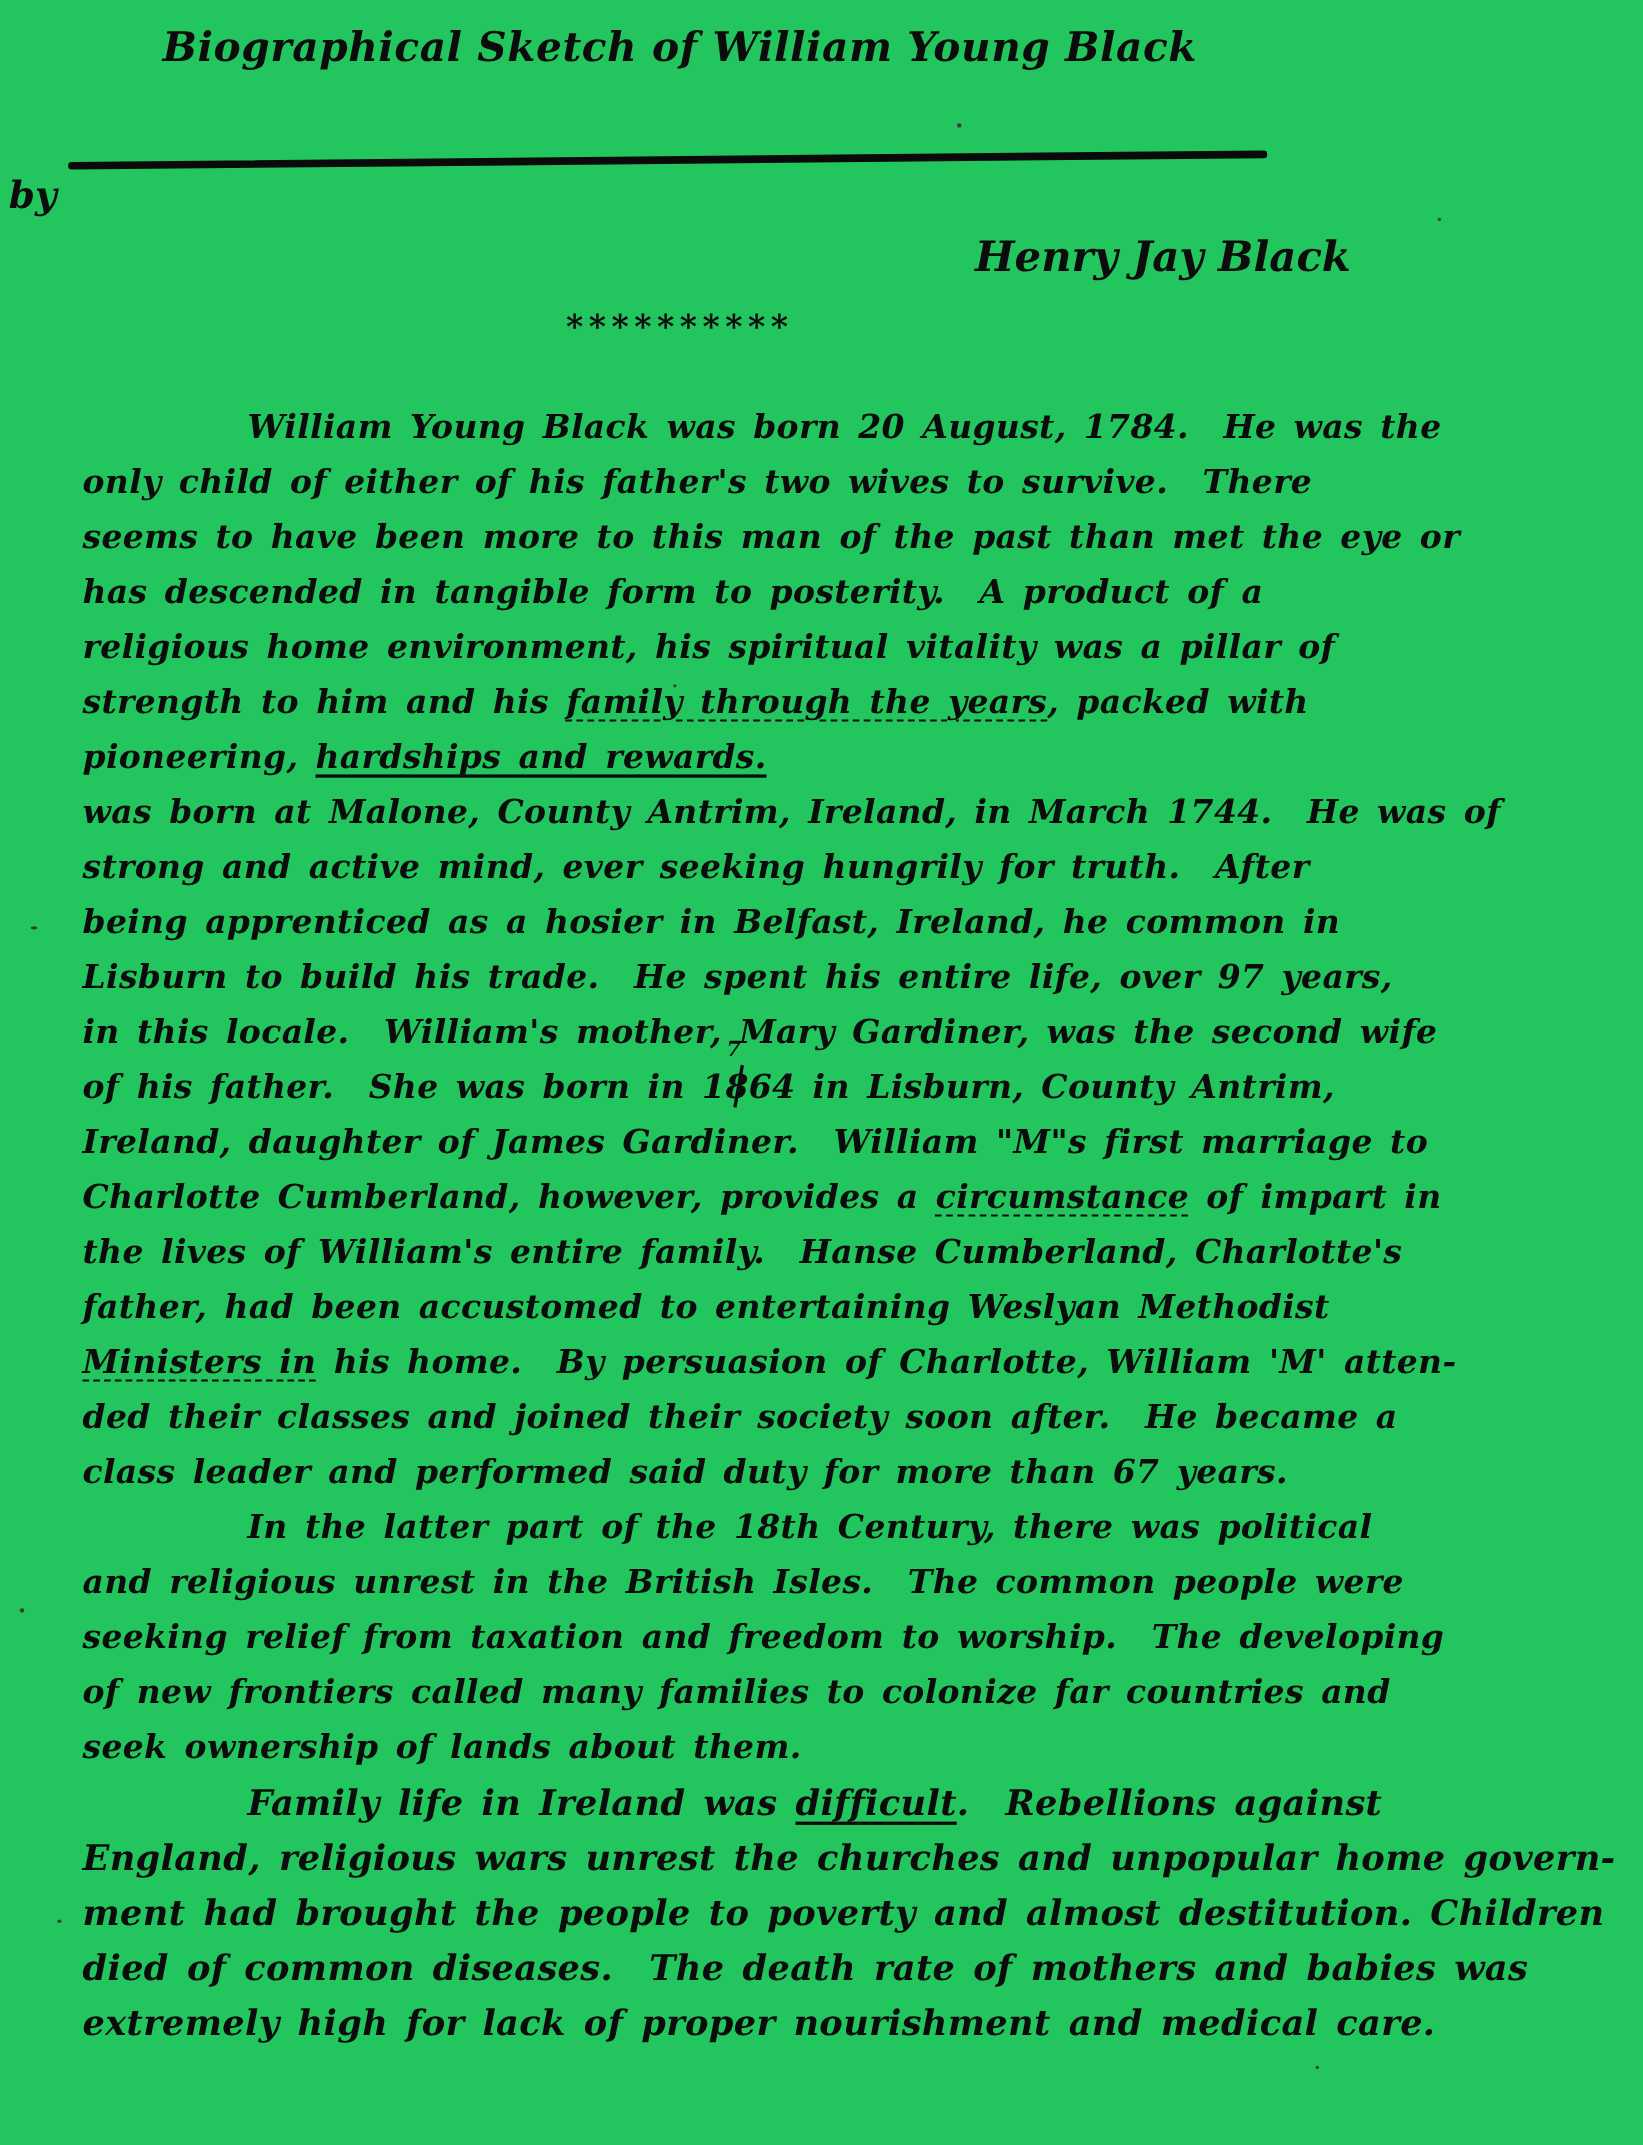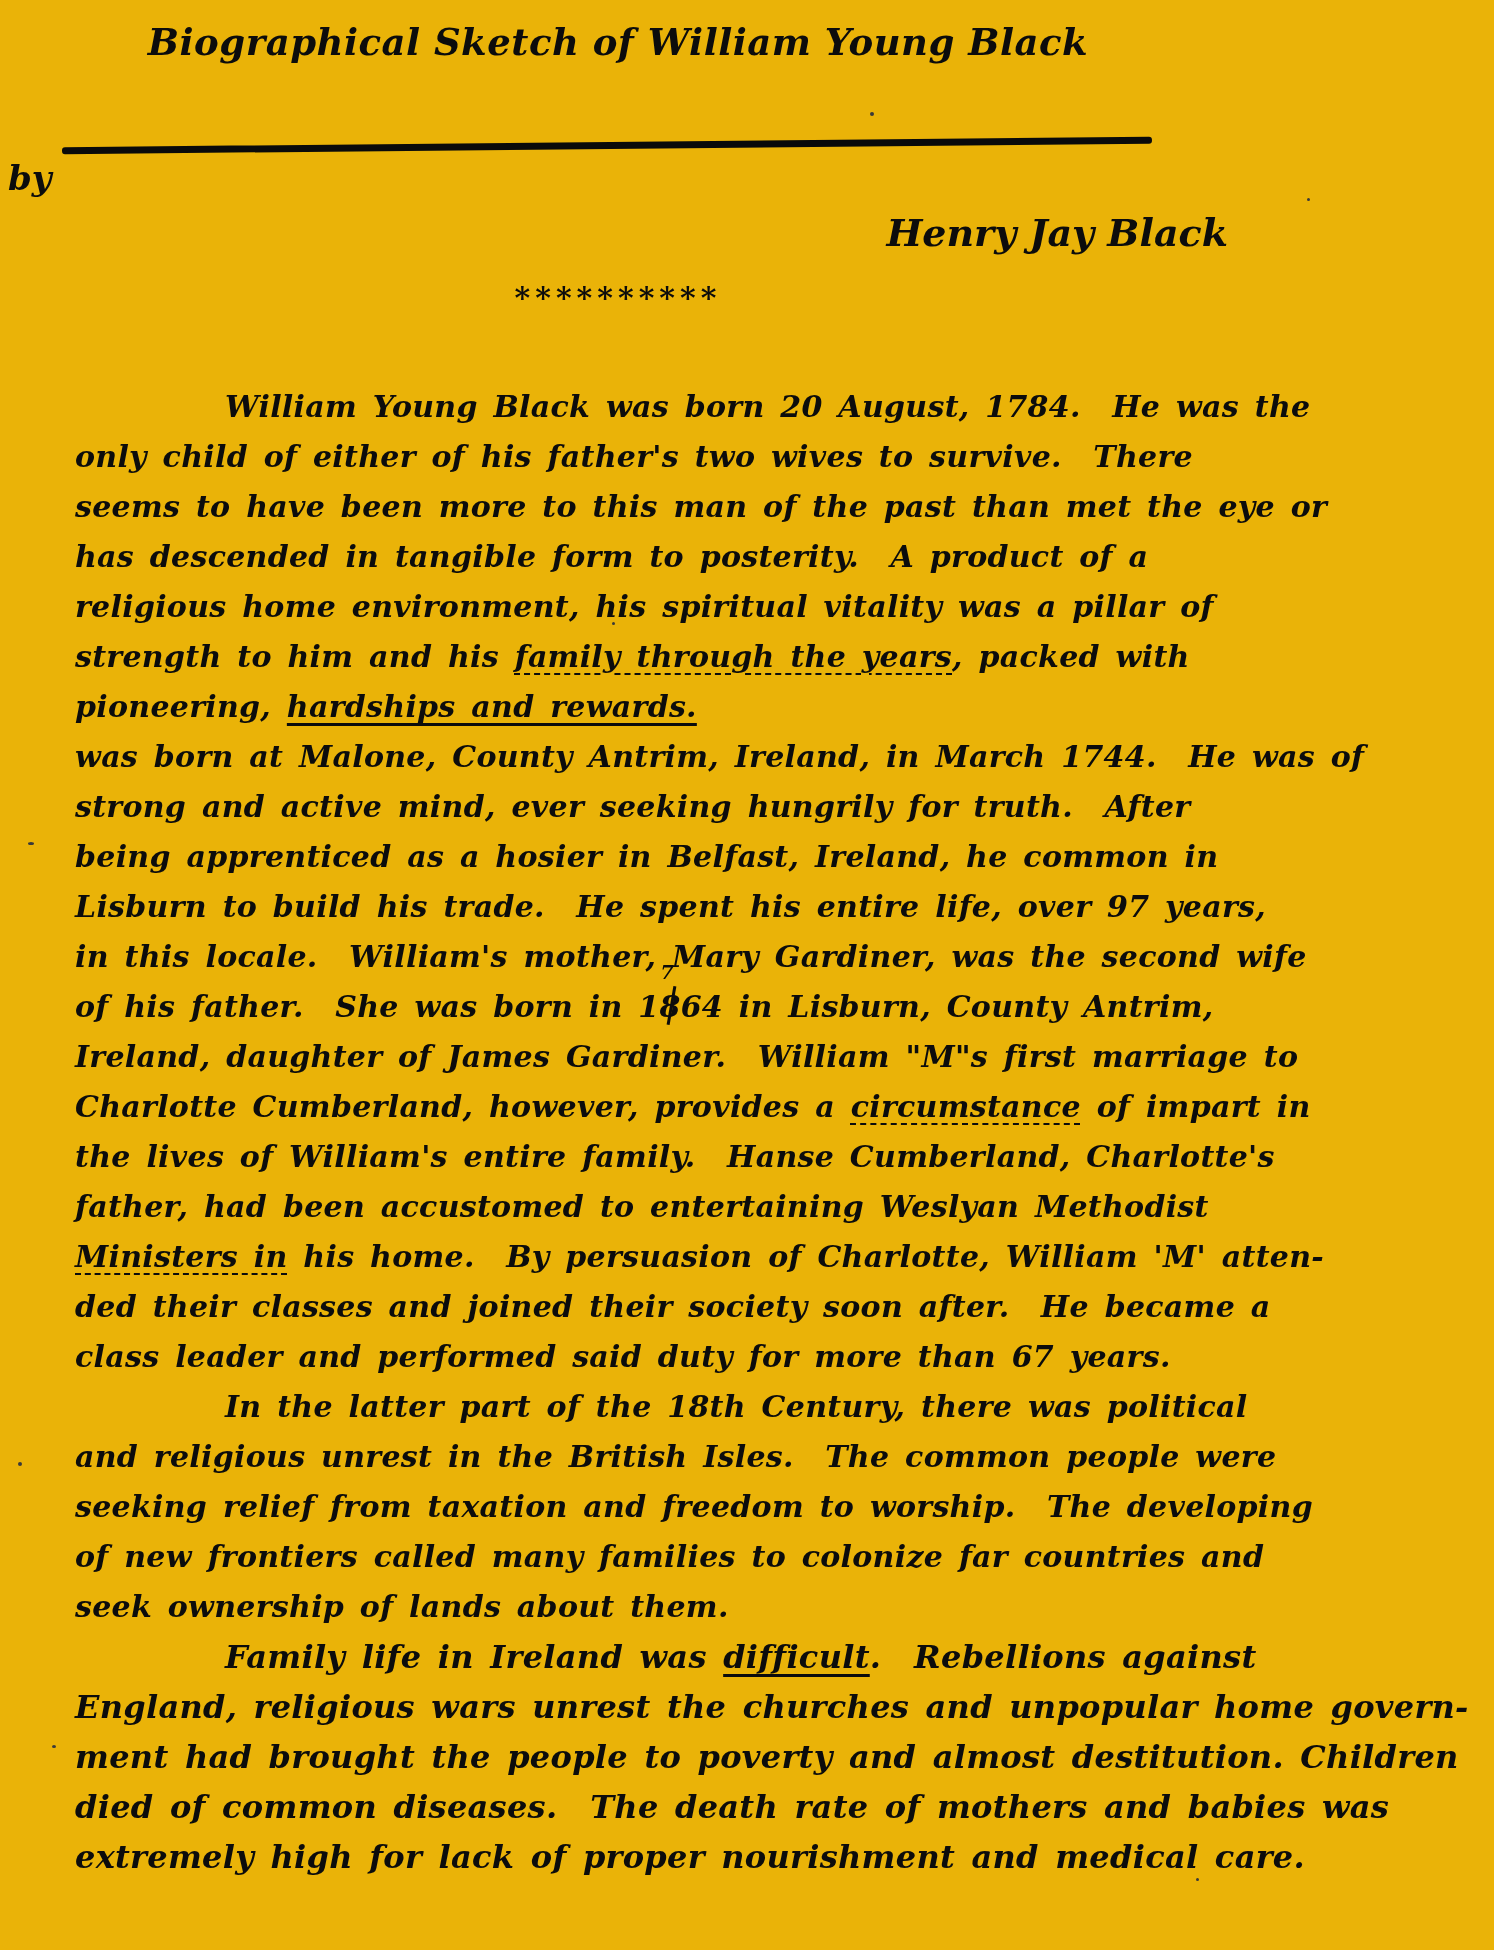--- a/index.html
+++ b/index.html
@@ -1,19 +1,19 @@
 <!DOCTYPE html>
 <html><head>
 <meta charset="utf-8">
 <style>
   html,body{margin:0;padding:0;background:#e8e8e8;}
   .page{
     position:relative;
     width:1494px;height:1950px;
-    background:#eab308;
+    background:#22c55e;
     overflow:hidden;
     font-family:"DejaVu Serif", serif;
     color:#0c0c0c;
   }
   
   .title{
     position:absolute;top:20px;left:8px;width:1220px;
     margin:0;text-align:center;
     font-size:37px;font-style:italic;font-weight:bold;
     letter-spacing:0.5px;
@@ -30,21 +30,21 @@
   .author{
     position:absolute;top:210px;left:8px;width:1220px;
     text-align:right;font-size:38px;font-style:italic;font-weight:bold;
   }
   .asterisks{
     position:absolute;top:280px;left:8px;width:1220px;
     text-align:center;font-size:30px;font-weight:bold;letter-spacing:5px;
   }
   
   .body{
-    position:absolute;left:75px;top:382px;width:1400px;
+    position:absolute;left:75px;top:364px;width:1400px;
     font-style:italic;font-weight:bold;
     font-size:30px;line-height:50px;
     letter-spacing:0.3px;word-spacing:5px;
   }
   .para{margin:0;}
   .para:nth-child(4) .line{font-size:32px;}
   .line{white-space:pre;}
   .line.indent{text-indent:150px;}
   .u{text-decoration:underline;text-decoration-thickness:2.5px;text-underline-offset:6px;}
   .ud{text-decoration:underline dashed;text-decoration-thickness:2px;text-underline-offset:6px;margin-top:18px;}

